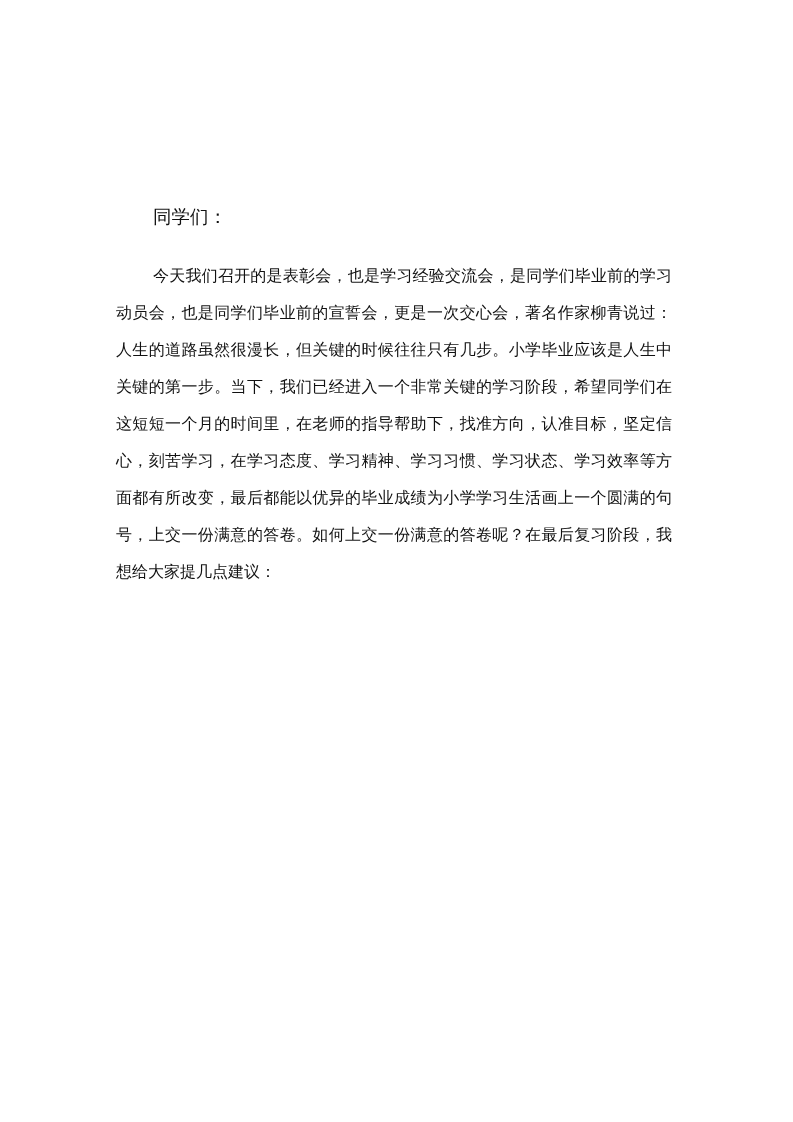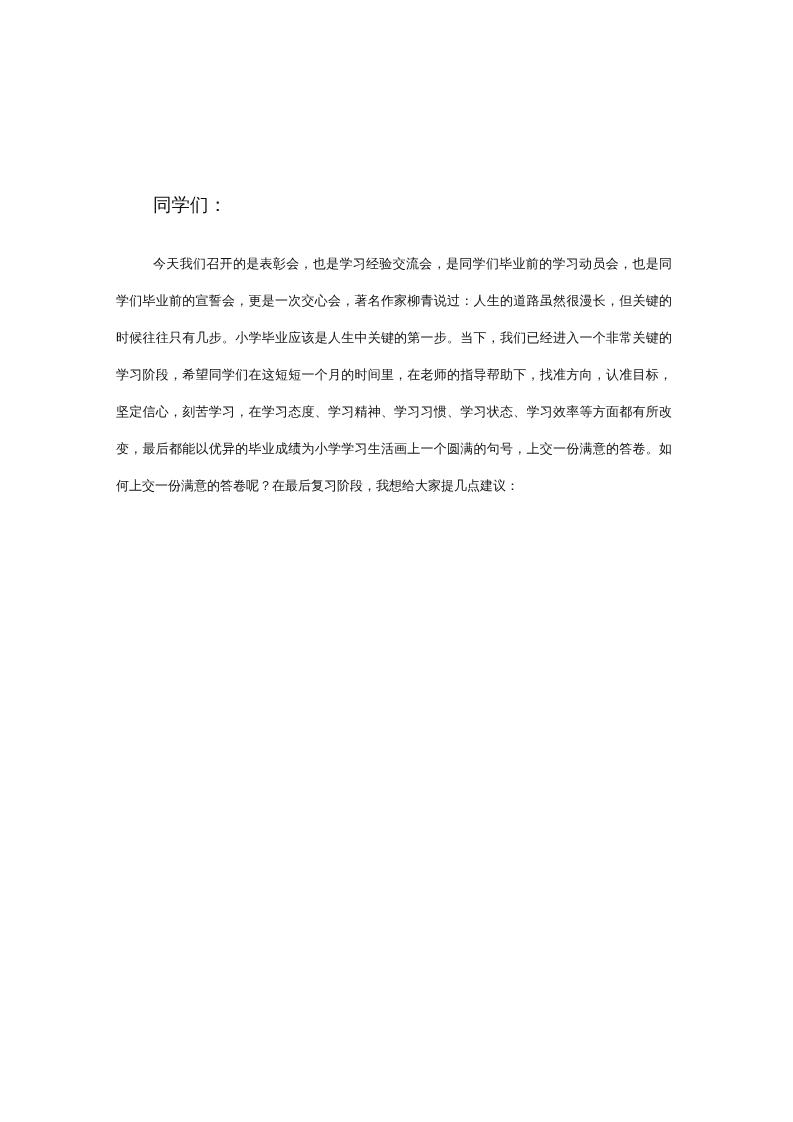--- a/index.html
+++ b/index.html
@@ -1,23 +1,23 @@
 <!DOCTYPE html>
 <html><head>
 <meta charset="utf-8">
 <style>
   html, body { margin: 0; padding: 0; background: #ffffff; }
   body { width: 793px; height: 1122px; overflow: hidden; position: relative; }
   .page {
-    position: absolute; left: 0; top: 4px; width: 793px; height: 872px; background: #fff; text-decoration: underline;
+    position: absolute; left: 0; top: 16px; width: 793px; height: 872px; background: #fff; text-decoration: underline;
   }
   .body-text {
     position: absolute; left: 116px; width: 556px;
     font-family: "DejaVu Serif", "Liberation Serif", serif;
-    font-size: 13px; line-height: 37px; color: #111;
+    font-size: 16px; line-height: 37px; color: #111;
     text-align: justify; text-justify: inter-character;
   }
   .para { margin: 0; text-indent: 37px; }
   .salutation { position: absolute; left: 153px; top: 182px;
     font-family: "DejaVu Serif", "Liberation Serif", serif; font-size: 18.5px; color: #111; line-height: 37px; }
   #p1 { top: 241px; }
   #p2 { top: 722px; }
 </style>
 </head>
 <body>

